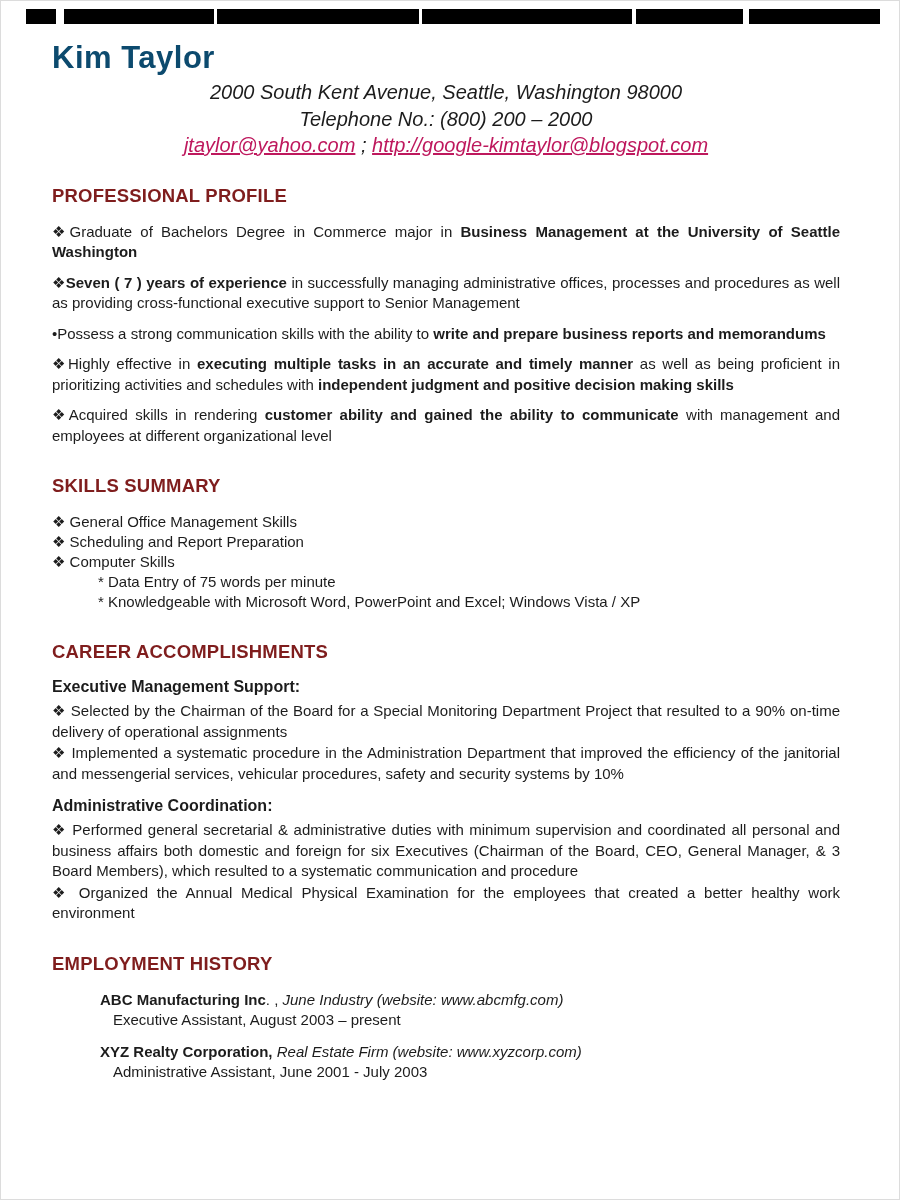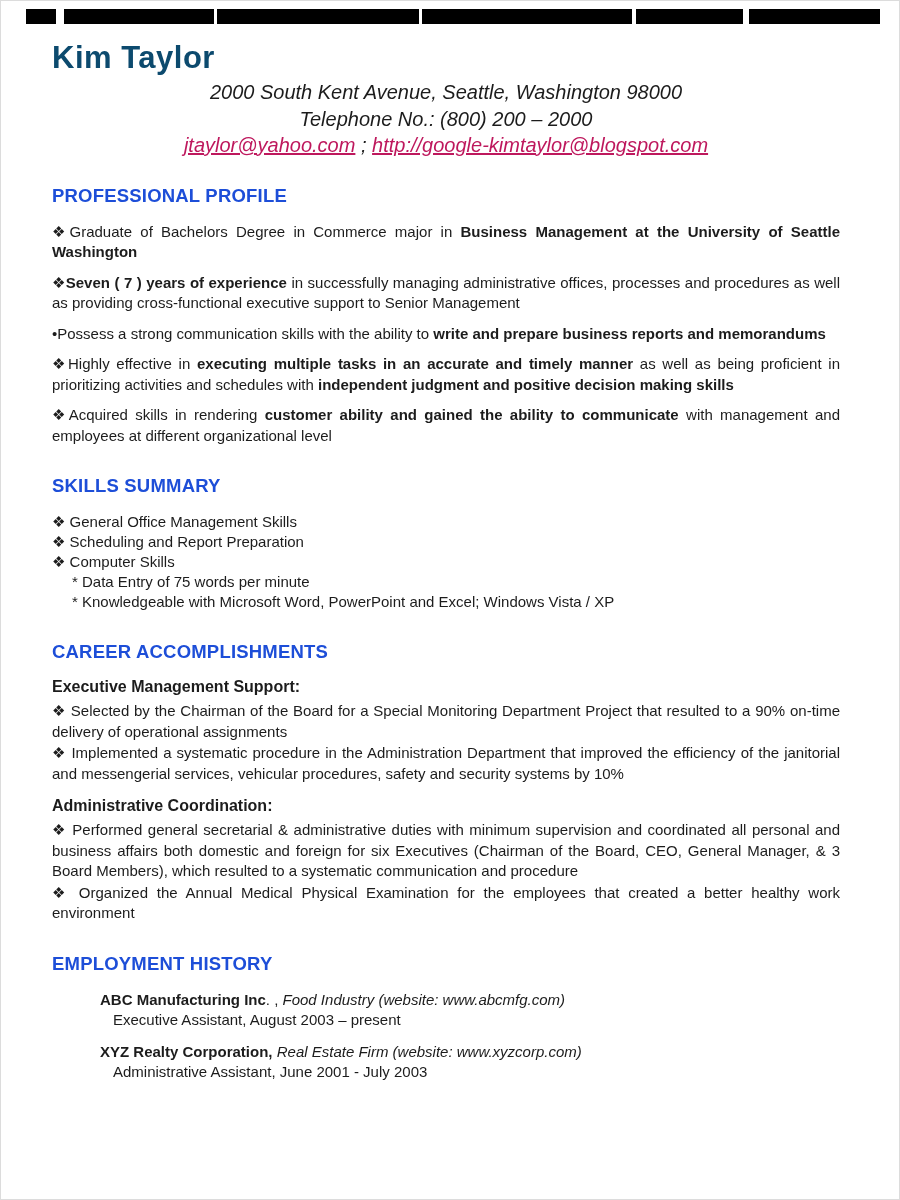--- a/index.html
+++ b/index.html
@@ -51,28 +51,28 @@
   }
   .jt { text-align: justify; }
   .b { font-weight: bold; }
   .i { font-style: italic; }
   .sec {
     margin-top: 29px;
     margin-bottom: 15px;
     font-size: 18.5px;
     font-weight: bold;
     letter-spacing: 0.2px;
-    color: #1d4ed8;
+    color: #7f1d1d;
   }
   .para {
     line-height: 20.5px;
     margin-bottom: 10px;
   }
   .skill { line-height: 20px; }
-  .skill.sub { margin-left: 20px; }
+  .skill.sub { margin-left: 46px; }
   .subsec {
     font-size: 16px;
     font-weight: bold;
     margin-top: 13px;
     margin-bottom: 5px;
   }
   .career-bullet { line-height: 20.5px; margin-bottom: 1px; }
   .job { margin-left: 48px; margin-bottom: 11px; }
   .company { line-height: 20.5px; }
   .position { line-height: 20.5px; margin-left: 13px; }
@@ -120,21 +120,21 @@
   <p class="career-bullet jt">❖ Selected by the Chairman of the Board for a Special Monitoring Department Project that resulted to a 90% on-time delivery of operational assignments</p>
   <p class="career-bullet jt">❖ Implemented a systematic procedure in the Administration Department that improved the efficiency of the janitorial and messengerial services, vehicular procedures, safety and security systems by 10%</p>
 
   <h3 class="subsec">Administrative Coordination:</h3>
   <p class="career-bullet jt">❖ Performed general secretarial &amp; administrative duties with minimum supervision and coordinated all personal and business affairs both domestic and foreign for six Executives (Chairman of the Board, CEO, General Manager, &amp; 3 Board Members), which resulted to a systematic communication and procedure</p>
   <p class="career-bullet jt">❖ Organized the Annual Medical Physical Examination for the employees that created a better healthy work environment</p>
 
   <h2 class="sec">EMPLOYMENT HISTORY</h2>
 
   <div class="job">
-    <p class="company"><span class="b">ABC Manufacturing Inc</span><span>. , </span><span class="i">Food Industry (website: www.abcmfg.com)</span></p>
+    <p class="company"><span class="b">ABC Manufacturing Inc</span><span>. , </span><span class="i">June Industry (website: www.abcmfg.com)</span></p>
     <p class="position">Executive Assistant, August 2003 – present</p>
   </div>
 
   <div class="job">
     <p class="company"><span class="b">XYZ Realty Corporation,</span><span> </span><span class="i">Real Estate Firm (website: www.xyzcorp.com)</span></p>
     <p class="position">Administrative Assistant, June 2001 - July 2003</p>
   </div>
 
 </div>
 

